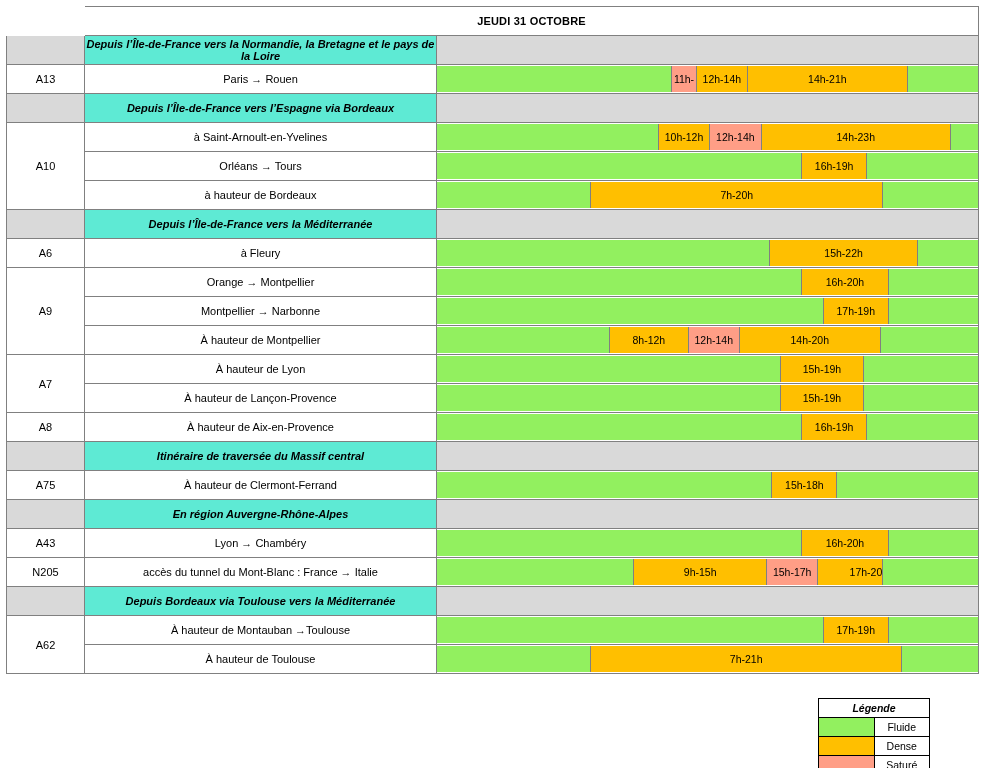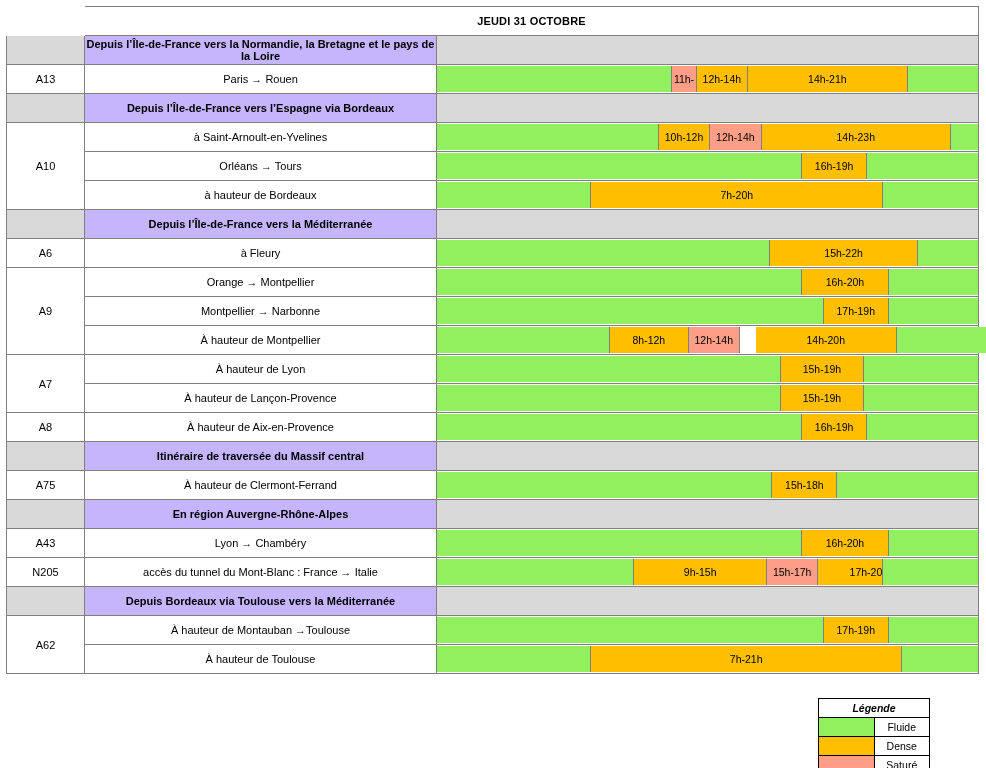--- a/index.html
+++ b/index.html
@@ -43,21 +43,22 @@
     font-weight: bold;
     font-size: 11px;
     letter-spacing: .2px;
     height: 30px;
   }
   .corner-blank {
     border: 1px solid #ffffff !important;
     background: #ffffff;
   }
   .section-title {
-    background: #c4b5fd;
+    background: #5eead4;
+    font-style: italic;
     font-weight: bold;
     font-size: 11.5px;
   }
   .section-pad {
     background: #d9d9d9;
   }
   .axis-cell {
     font-size: 11px;
   }
   .route-cell {
@@ -226,21 +227,21 @@
             </div>
           </td>
         </tr>
         <tr>
           <td class="route-cell">À hauteur de Montpellier</td>
           <td class="chart-cell">
             <div class="bar">
               <div class="seg fluide" style="flex: 0 0 32%;"></div>
               <div class="seg dense" style="flex: 0 0 14.5%;">8h-12h</div>
               <div class="seg sature" style="flex: 0 0 9.5%;">12h-14h</div>
-              <div class="seg dense" style="flex: 0 0 26%; margin-left: 16px;">14h-20h</div>
+              <div class="seg dense" style="flex: 0 0 26%;">14h-20h</div>
               <div class="seg fluide" style="flex: 0 0 18%;"></div>
             </div>
           </td>
         </tr>
         <tr>
           <td class="axis-cell" rowspan="2">A7</td>
           <td class="route-cell">À hauteur de Lyon</td>
           <td class="chart-cell">
             <div class="bar">
               <div class="seg fluide" style="flex: 0 0 63.5%;"></div>

